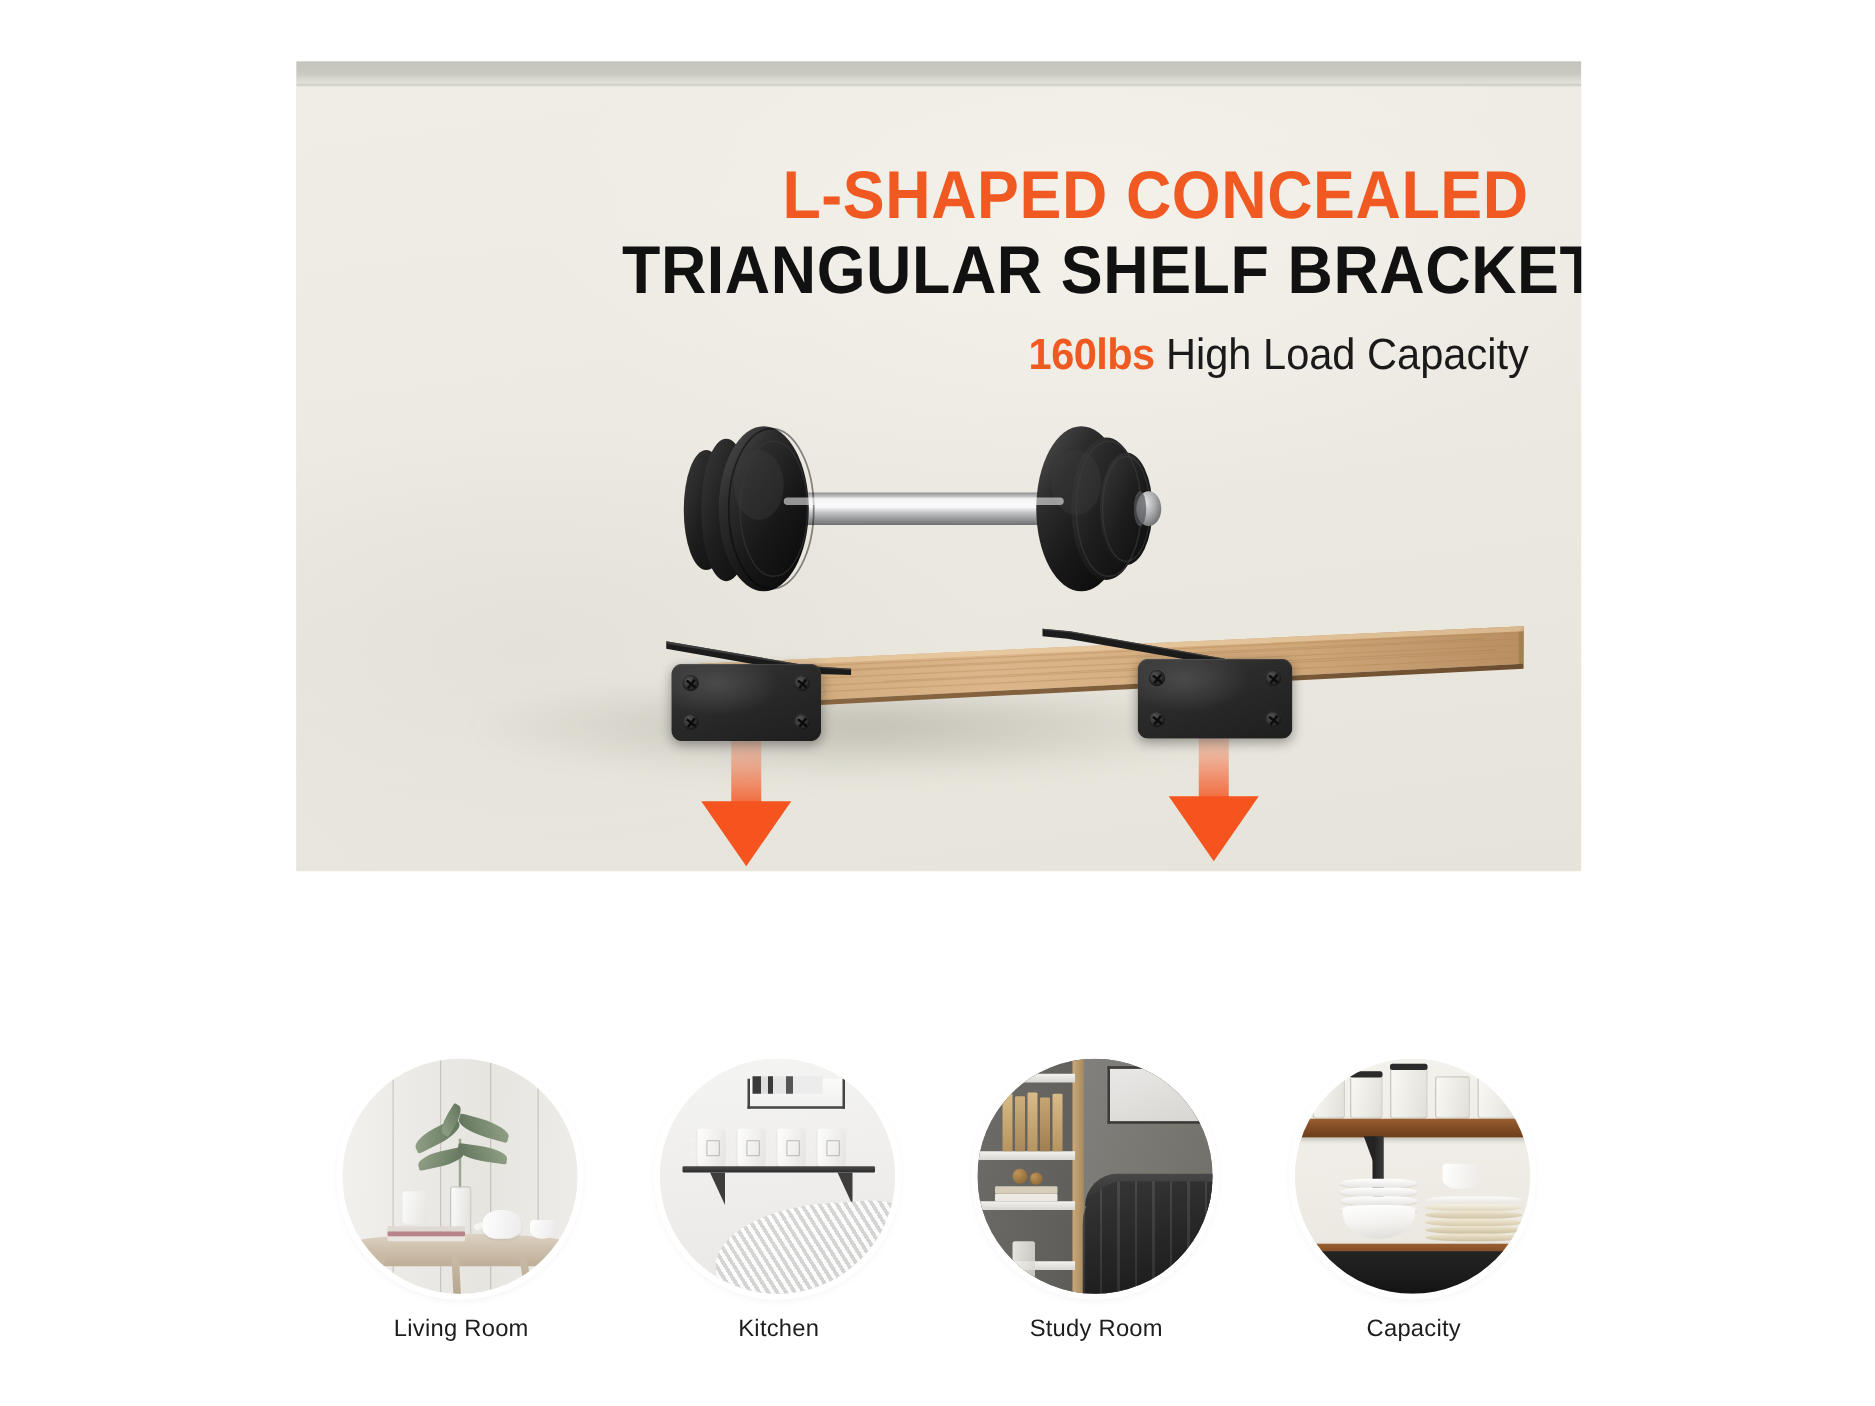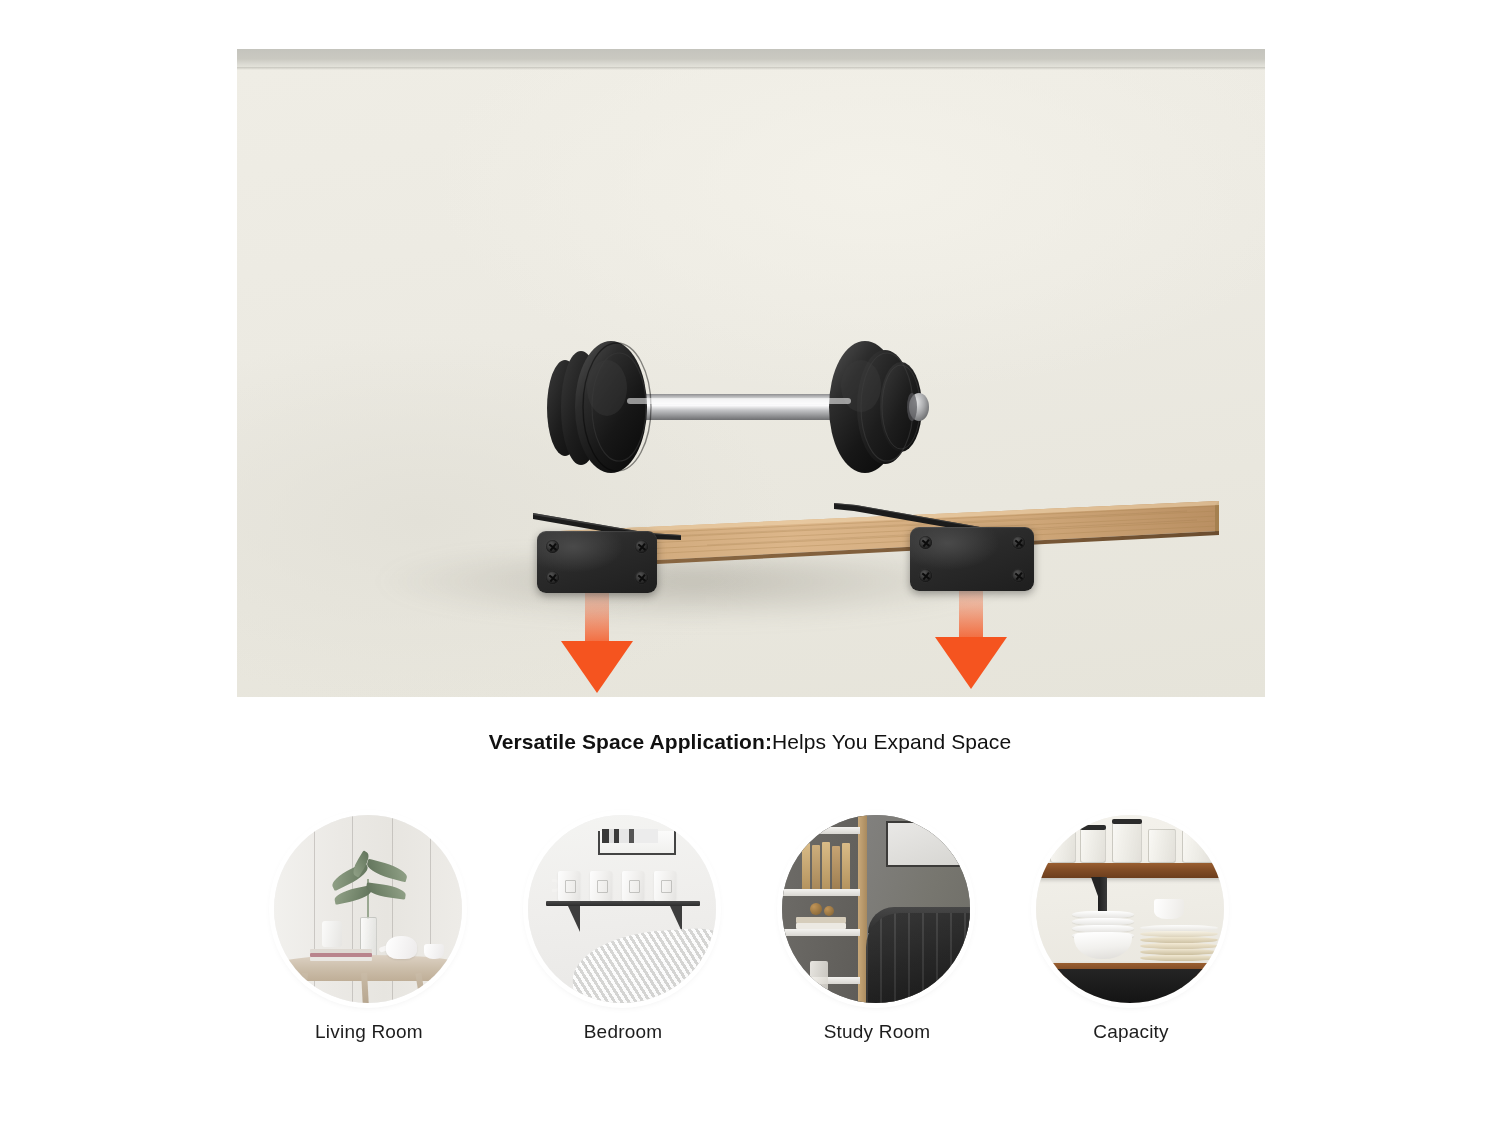--- a/index.html
+++ b/index.html
@@ -196,21 +196,21 @@
 
   
   .scenes {
     position: absolute;
     left: 0;
     top: 815px;
     width: 1500px;
     height: 260px;
     display: flex;
     justify-content: center;
-    align-items: flex-start;
+    align-items: flex-end;
     gap: 64px;
   }
 
   .scene { width: 190px; text-align: center; }
 
   .scene-circle {
     position: relative;
     width: 188px;
     height: 188px;
     border-radius: 50%;
@@ -601,26 +601,30 @@
         <path d="M2,2 L24,4 L148,26 L148,32 L22,10 L2,8 Z" fill="#1c1c1c"></path>
         <path d="M2,2 L24,4 L148,26 L148,27 L24,5 L2,3 Z" fill="#4a4a4a" opacity="0.7"></path>
       </svg>
       <div class="bracket-plate"></div>
       <div class="screw" style="left:9px;  top:9px;"></div>
       <div class="screw" style="right:9px; top:9px;"></div>
       <div class="screw" style="left:9px;  bottom:9px;"></div>
       <div class="screw" style="right:9px; bottom:9px;"></div>
     </div>
 
+    <div class="hero-text">
+      <div class="headline-1">L-SHAPED CONCEALED</div>
+      <div class="headline-2">TRIANGULAR SHELF BRACKET</div>
+      <div class="subline">
+        <span class="cap">160lbs</span><span class="rest"> High Load Capacity</span>
+      </div>
+    </div>
 
   </div>
 
-  <div class="section-caption">
-    <span class="bold">Versatile Space Application:</span><span class="norm">Helps You Expand Space</span>
-  </div>
 
   <div class="scenes">
 
     <div class="scene">
       <div class="scene-circle">
         <div class="scene-inner">
           <div class="lr-wall"></div>
           <div class="lr-plank" style="left:40px;"></div>
           <div class="lr-plank" style="left:78px;"></div>
           <div class="lr-plank" style="left:118px;"></div>
@@ -671,21 +675,21 @@
           <div class="bd-mug" style="left:126px;"></div>
 
           <div class="bd-shelf"></div>
           <div class="bd-brkt" style="left:40px;"></div>
           <div class="bd-brkt" style="left:142px;"></div>
 
           <div class="bd-pillow"></div>
           <div class="bd-blanket"></div>
         </div>
       </div>
-      <div class="scene-label">Bedroom</div>
+      <div class="scene-label">Kitchen</div>
     </div>
 
     <div class="scene">
       <div class="scene-circle">
         <div class="scene-inner">
           <div class="st-wall"></div>
           <div class="st-panel"></div>
           <div class="st-frame"></div>
 
           <div class="st-case"></div>

